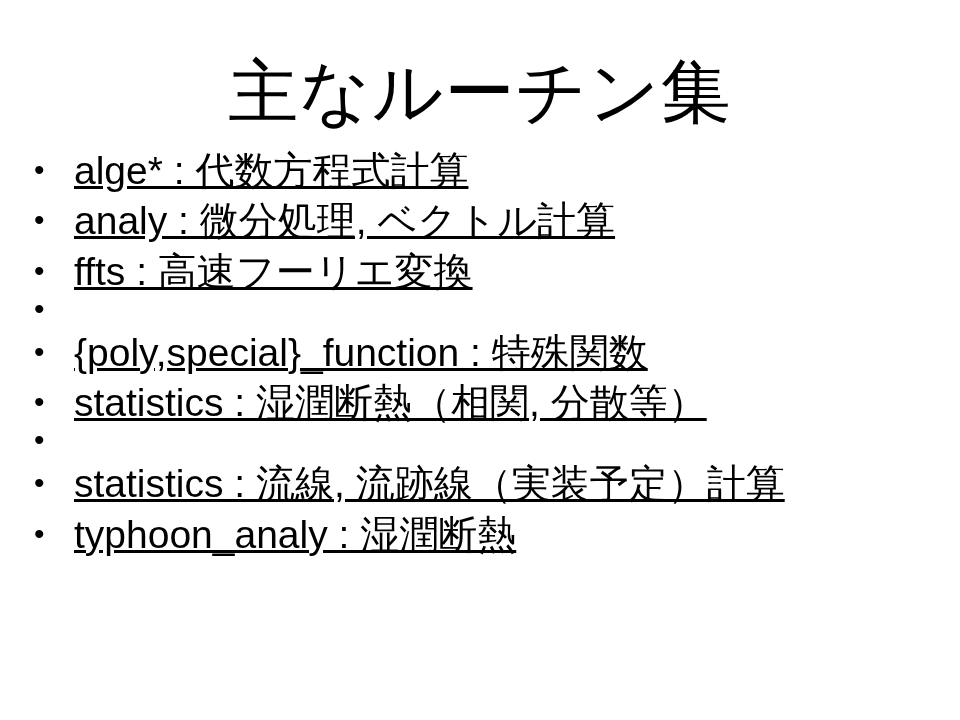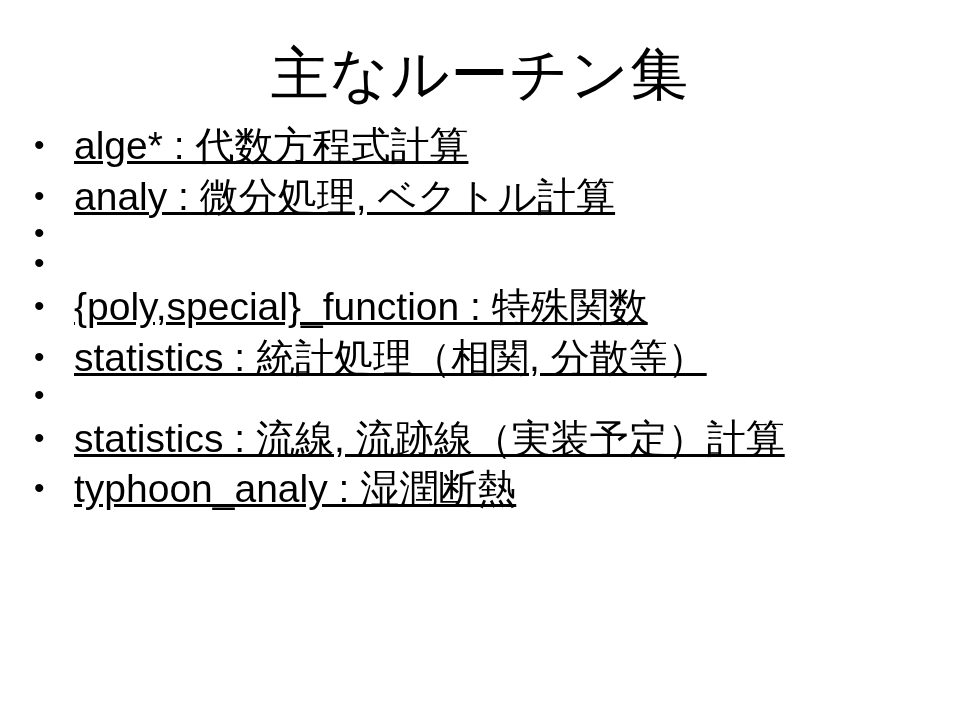--- a/index.html
+++ b/index.html
@@ -17,25 +17,25 @@
   .slide {
     width: 960px;
     height: 720px;
     box-sizing: border-box;
     position: relative;
     display: flex;
     flex-direction: column;
   }
   .slide-title {
     text-align: center;
-    font-size: 58px;
+    font-size: 70px;
     line-height: 1.05;
     font-weight: normal;
     margin: 0;
-    padding-top: 44px;
+    padding-top: 56px;
     padding-bottom: 16px;
     letter-spacing: 1px;
   }
   .bullet-list {
     list-style: none;
     margin: 0;
     padding: 0 0 0 34px;
   }
   .bullet-item {
     display: flex;
@@ -74,34 +74,35 @@
       <span class="bullet-text">alge* : 代数方程式計算</span>
     </li>
 
     <li class="bullet-item">
       <span class="bullet-dot">•</span>
       <span class="bullet-text">analy : 微分処理, ベクトル計算</span>
     </li>
 
     <li class="bullet-item">
       <span class="bullet-dot">•</span>
+      <span class="bullet-text">ffts : 高速フーリエ変換</span>
     </li>
 
     <li class="bullet-item">
       <span class="bullet-dot">•</span>
     </li>
 
     <li class="bullet-item">
       <span class="bullet-dot">•</span>
       <span class="bullet-text">{poly,special}_function : 特殊関数</span>
     </li>
 
     <li class="bullet-item">
       <span class="bullet-dot">•</span>
-      <span class="bullet-text">statistics : 統計処理（相関, 分散等）</span>
+      <span class="bullet-text">statistics : 湿潤断熱（相関, 分散等）</span>
     </li>
 
     <li class="bullet-item">
       <span class="bullet-dot">•</span>
     </li>
 
     <li class="bullet-item">
       <span class="bullet-dot">•</span>
       <span class="bullet-text">statistics : 流線, 流跡線（実装予定）計算</span>
     </li>

